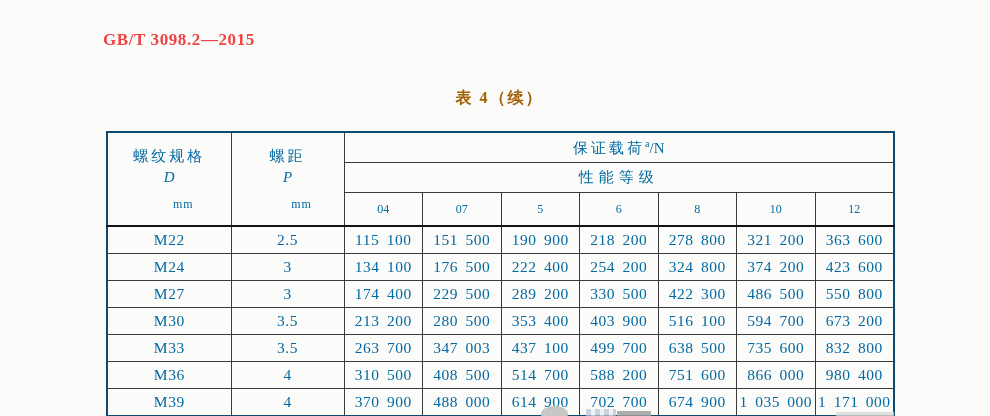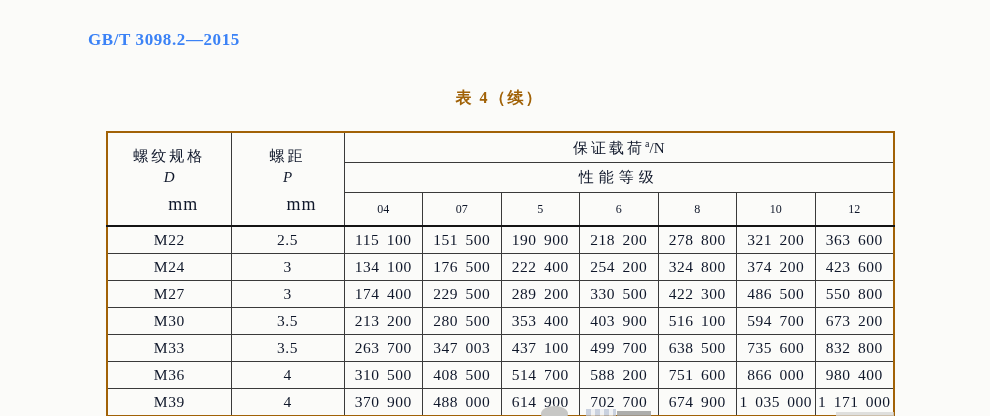--- a/index.html
+++ b/index.html
@@ -5,50 +5,50 @@
   html, body { margin: 0; padding: 0; }
   body {
     width: 990px; height: 416px;
     background: #fbfbf9;
     overflow: hidden;
     position: relative;
     font-family: "Liberation Serif", "DejaVu Serif", serif;
     color: #1c1c1c;
   }
   .doc-number {
-    position: absolute; left: 88px; top: 30px;
+    position: absolute; left: 103px; top: 30px;
     font-size: 17px; font-weight: bold; letter-spacing: 0.6px;
-    color: #3b82f6;
+    color: #ef4444;
   }
   .table-caption {
     position: absolute; left: 106px; top: 88px; width: 787px;
     text-align: center; font-size: 16px; font-weight: bold;
     letter-spacing: 2px; color: #a16207;
   }
   table.std-table {
     position: absolute; left: 106px; top: 131px; width: 787px;
     border-collapse: collapse; table-layout: fixed;
-    font-size: 15px; color: #0f172a;
-    border: 2px solid #a16207;
+    font-size: 15px; color: #0369a1;
+    border: 2px solid #0c4a6e;
     padding-left: 44px;
   }
   .std-table th, .std-table td {
     border: 1px solid #3a3a3a;
     text-align: center; vertical-align: middle;
     padding: 0; font-weight: normal;
     overflow: hidden; white-space: nowrap;
   }
   .std-table thead { border-bottom: 2px solid #141414; }
   .hrow1 th { height: 29px; }
   .hrow2 th { height: 29px; }
   .hrow3 th { height: 32px; font-size: 12px; }
   .std-table tbody td { height: 26px; font-size: 15.5px; letter-spacing: 0.5px; word-spacing: 3px; }
   .colhead-line1 { letter-spacing: 3px; line-height: 21px; }
   .colhead-symbol { font-style: italic; font-size: 15px; line-height: 20px; }
-  .colhead-unit { font-size: 18px; line-height: 18px; margin-top: 8px; letter-spacing: 1px; margin-left: 28px; }
+  .colhead-unit { font-size: 12px; line-height: 18px; margin-top: 8px; letter-spacing: 1px; margin-left: 28px; }
   .proof-load-head { letter-spacing: 3px; }
   .proof-load-head sup { font-size: 10px; letter-spacing: 0; vertical-align: super; }
   .proof-load-head .unit-part { letter-spacing: 0; }
   .grade-label-cell { letter-spacing: 5px; margin-left: 28px; }
   
   .wm { position: absolute; pointer-events: none; }
   .wm-blob  { left: 541px; top: 406px; width: 27px; height: 16px; border-radius: 50%; background: #c7c7c5; }
   .wm-blue  { left: 586px; top: 409px; width: 30px; height: 8px;
               background: repeating-linear-gradient(90deg,#b9c3d6 0 5px,#eceef2 5px 9px); opacity: .75; }
   .wm-bar   { left: 617px; top: 411px; width: 34px; height: 6px; background: #9f9f9d; opacity: .85; }

